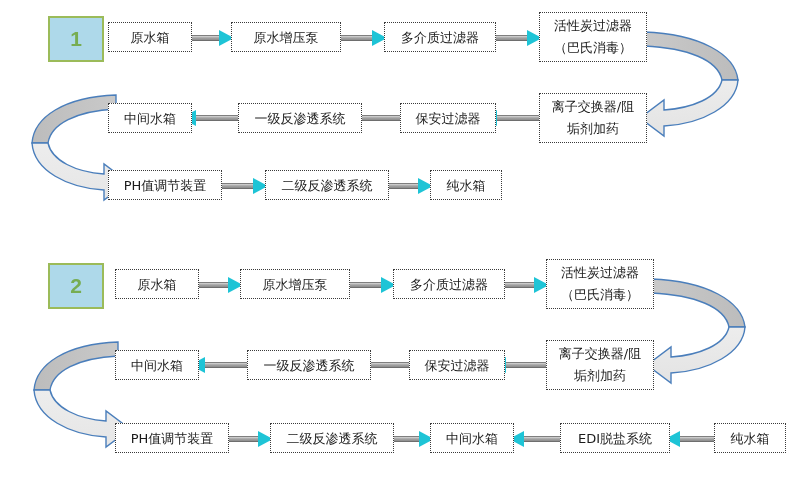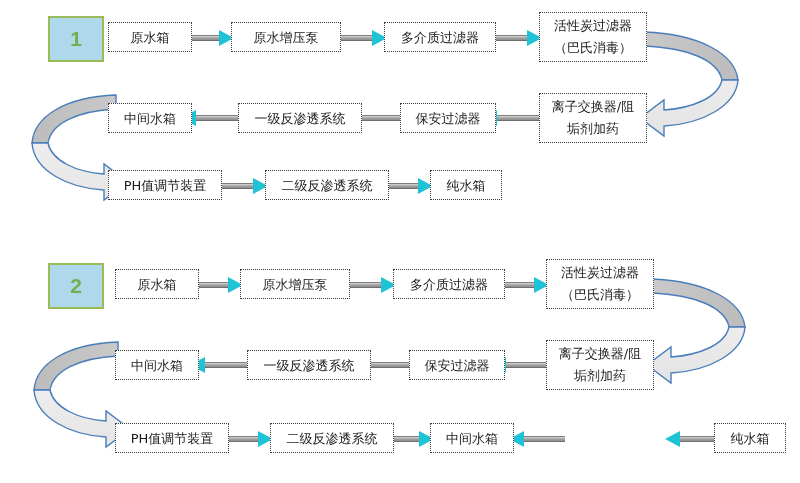--- a/index.html
+++ b/index.html
@@ -293,20 +293,21 @@
     <div class="shaft"></div>
     <div class="head"></div>
   </div>
 
   <div class="node" style="left:430px; top:423px; width:84px; height:30px;">中间水箱</div>
   <div class="conn left" style="left:509px; top:431px; width:56px;">
     <div class="shaft"></div>
     <div class="head"></div>
   </div>
 
+  <div class="node" style="left:560px; top:423px; width:110px; height:30px;">EDI脱盐系统</div>
   <div class="conn left" style="left:665px; top:431px; width:54px;">
     <div class="shaft"></div>
     <div class="head"></div>
   </div>
 
   <div class="node" style="left:714px; top:423px; width:72px; height:30px;">纯水箱</div>
 
 </div>
 
 </body></html>

